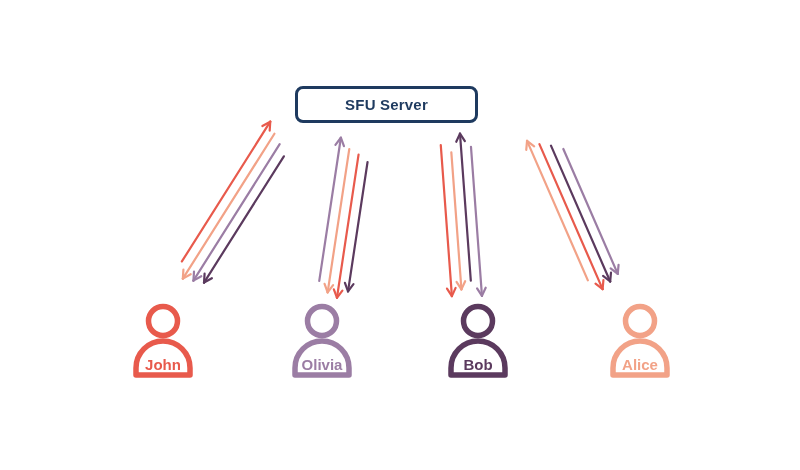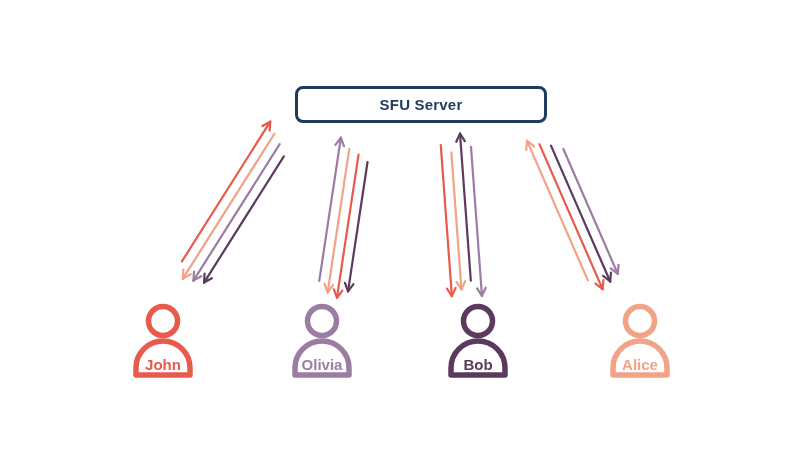--- a/index.html
+++ b/index.html
@@ -17,21 +17,21 @@
   }
   .canvas {
     position: absolute;
     left: 0;
     top: 0;
   }
   .server-node {
     position: absolute;
     left: 295px;
     top: 86px;
-    width: 252px;
+    width: 183px;
     height: 37px;
     box-sizing: border-box;
     border: 3px solid #1e3a5f;
     border-radius: 8px;
     background: #ffffff;
     display: flex;
     align-items: center;
     justify-content: center;
   }
   .server-label {

